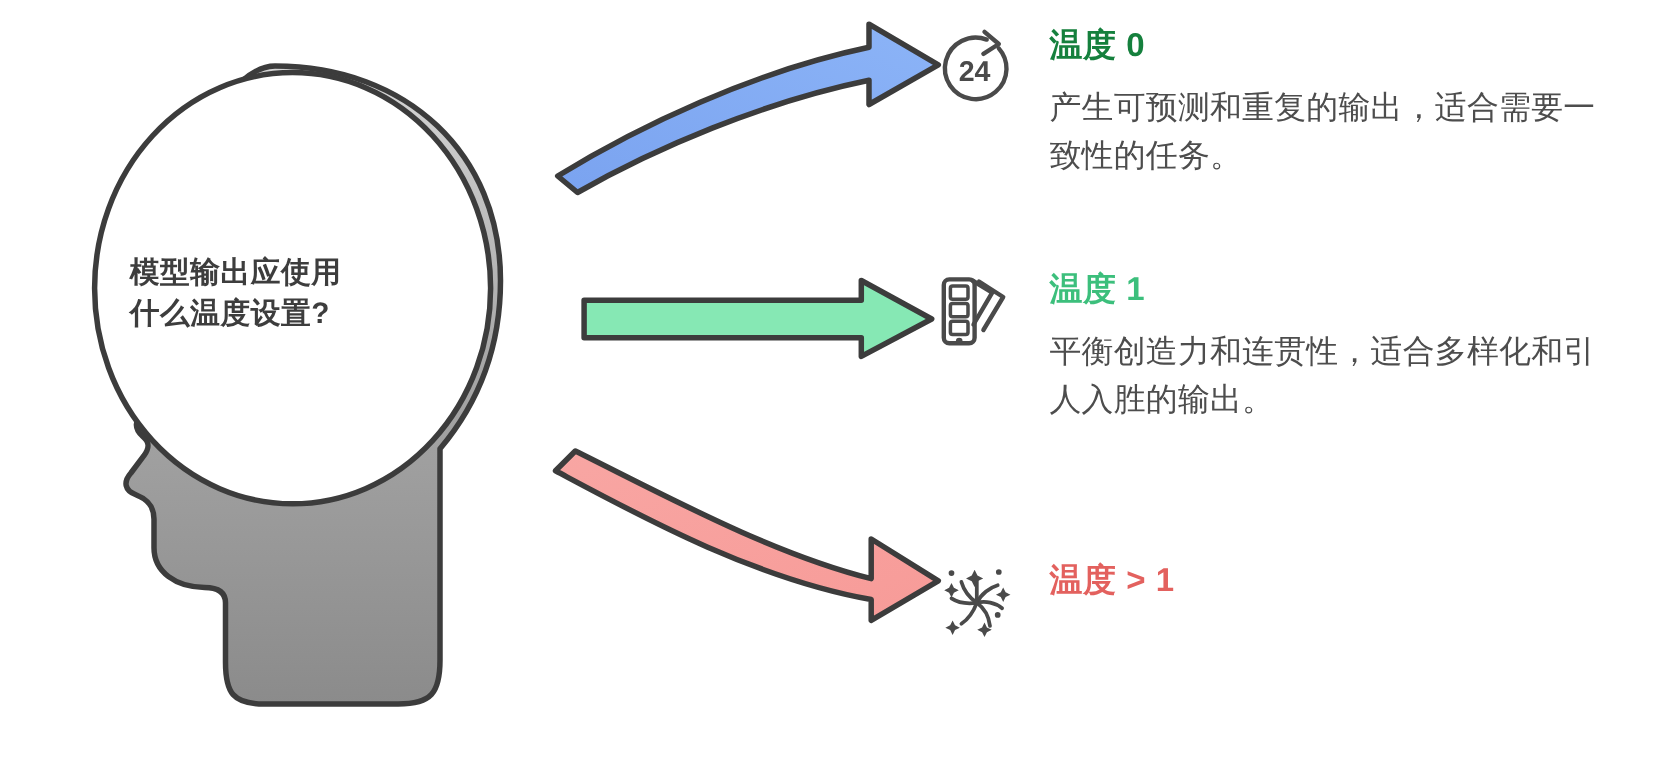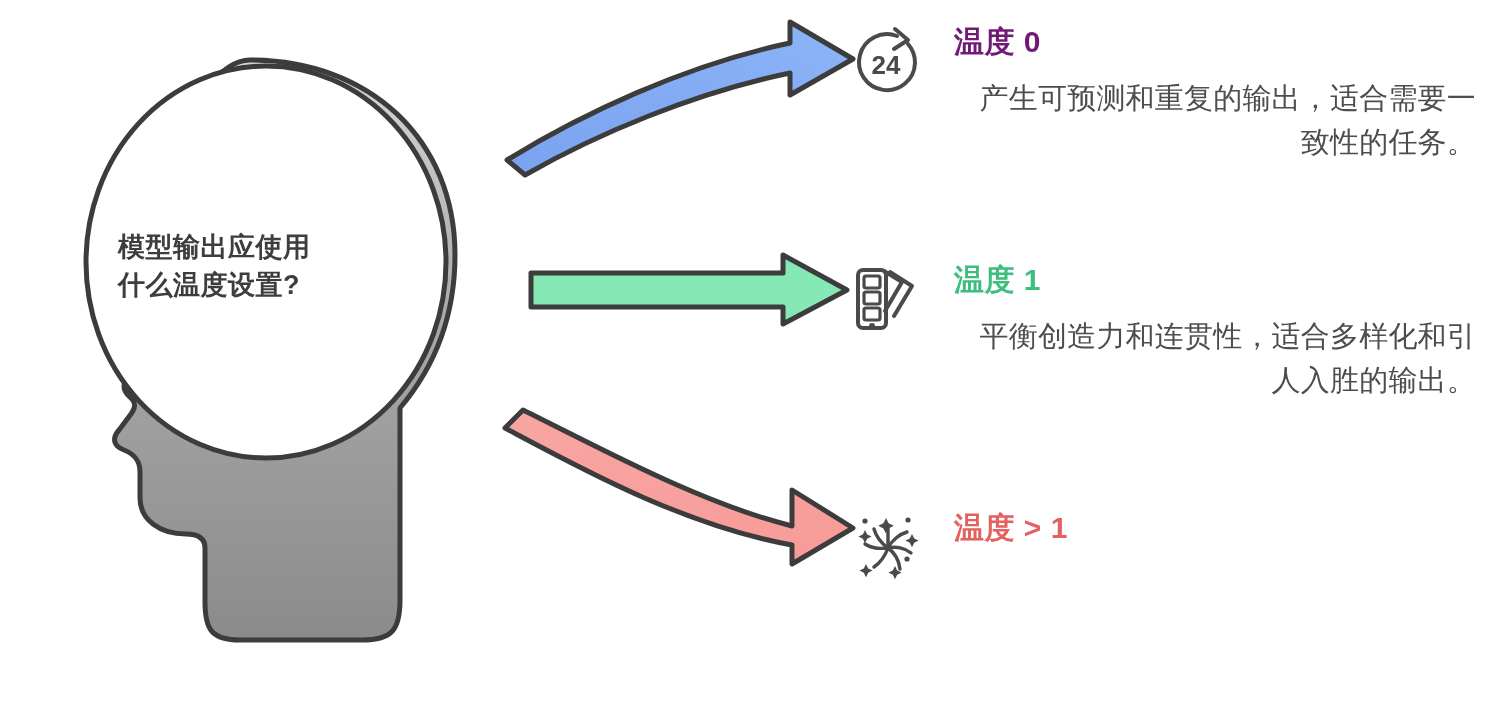--- a/index.html
+++ b/index.html
@@ -49,21 +49,21 @@
   #arrow-green { left: 525px; top: 250px; width: 330px; height: 80px; }
   #arrow-red   { left: 495px; top: 398px; width: 370px; height: 175px; }
 
   
   .item {
     position: absolute;
     left: 848px;
     width: 650px;
   }
   #item-0 { top: 24px; }
-  #item-1 { top: 262px; }
+  #item-1 { top: 246px; }
   #item-2 { top: 466px; margin-top: 44px; }
 
   .item-icon {
     position: absolute;
     left: 4px;
     top: 2px;
     width: 72px;
     height: 72px;
   }
   .item-body {
@@ -76,21 +76,20 @@
     margin: 0 0 16px 0;
     letter-spacing: 0.5px;
   }
   .item-desc {
     font-size: 29px;
     line-height: 1.52;
     color: #4d4d4d;
     margin: 0;
     max-width: 522px;
     letter-spacing: 0.2px;
-    text-align: right;
   }
 </style>
 </head>
 <body>
 
 <div id="canvas">
 
   <div>
     <svg id="head-graphic" viewBox="0 0 520 670">
       <defs>
@@ -173,21 +172,21 @@
              C 190 128 85 70 10 30 Z" fill="url(#redGrad)" stroke="#3c3c3c" stroke-width="5" stroke-linejoin="round"></path>
   </svg>
 
   <div class="item" id="item-0">
     <svg class="item-icon" viewBox="0 0 72 72">
       <path d="M 45 10 A 28 28 0 1 0 63 37 A 28 28 0 0 0 56 18" fill="none" stroke="#4a4a4a" stroke-width="4" stroke-linecap="round"></path>
       <path d="M 43 3 L 56 14 L 42 23" fill="none" stroke="#4a4a4a" stroke-width="4" stroke-linecap="round" stroke-linejoin="round"></path>
       <text x="34" y="48" font-family="'Liberation Sans', sans-serif" font-size="26" font-weight="bold" fill="#4a4a4a" text-anchor="middle">24</text>
     </svg>
     <div class="item-body">
-      <div class="item-title" style="color:#701a75">温度 0</div>
+      <div class="item-title" style="color:#15803d">温度 0</div>
       <div class="item-desc">产生可预测和重复的输出，适合需要一致性的任务。</div>
     </div>
   </div>
 
   <div class="item" id="item-1">
     <svg class="item-icon" viewBox="0 0 72 72">
       <path d="M 38 8 L 60 22 L 42 52" fill="none" stroke="#4a4a4a" stroke-width="4" stroke-linejoin="round" stroke-linecap="round"></path>
       <path d="M 32 7 L 50 18 L 33 47" fill="none" stroke="#4a4a4a" stroke-width="4" stroke-linejoin="round" stroke-linecap="round"></path>
       <rect x="6" y="6" width="28" height="58" rx="5" ry="5" fill="none" stroke="#4a4a4a" stroke-width="4"></rect>
       <rect x="12" y="12" width="16" height="12" rx="2" ry="2" fill="none" stroke="#4a4a4a" stroke-width="3.2"></rect>

